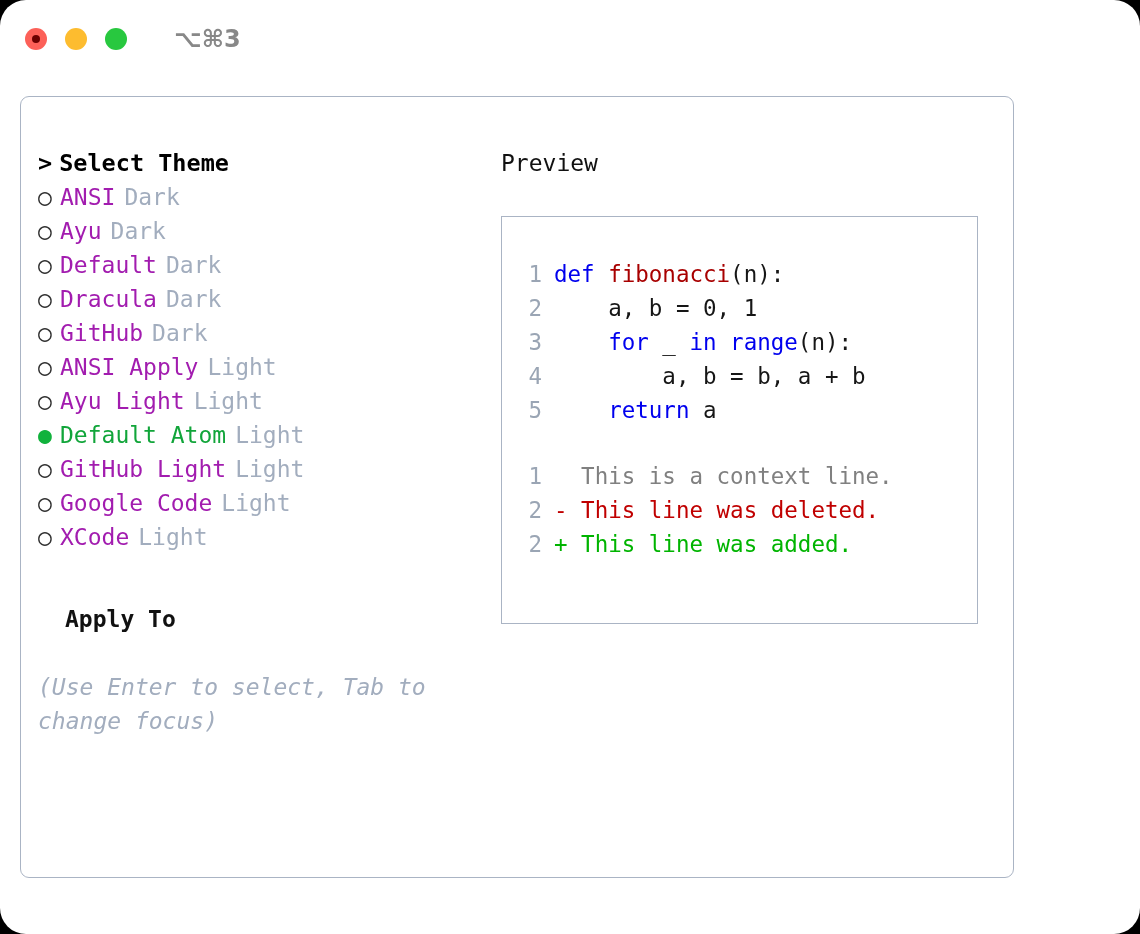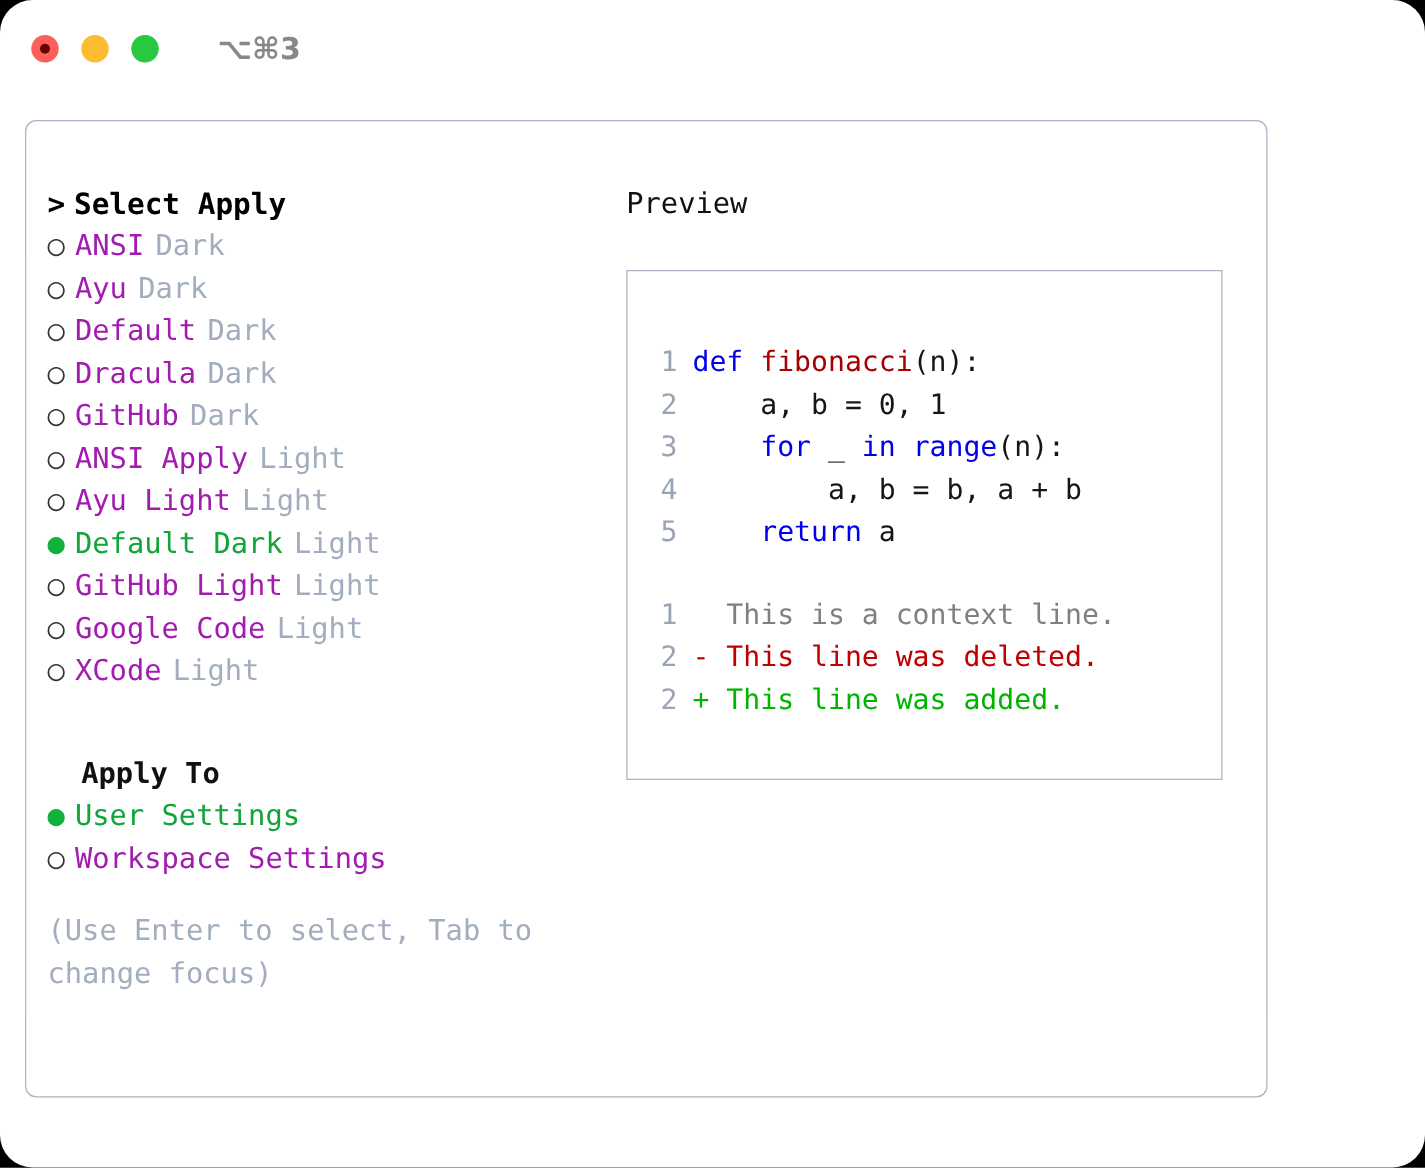--- a/index.html
+++ b/index.html
@@ -133,25 +133,26 @@
   .applyhead {
     height: 34px;
     line-height: 34px;
     font-size: 23px;
     color: #111111;
     padding-left: 27px;
     font-weight: bold;
   }
 
   .hint {
-    margin-top: 24px;
+    margin-top: 34px;
     font-size: 23px;
     line-height: 34px;
     color: #a2adbe;
     width: 400px;
+    font-style: italic;
   }
 
   
   .right {
     position: absolute;
     left: 480px;
     top: 49px;
     width: 500px;
   }
   .preview-title {
@@ -166,21 +167,21 @@
     height: 408px;
     border: 1.6px solid #aab4c4;
     box-sizing: border-box;
     background: #ffffff;
     position: relative;
   }
 
   .code {
     position: absolute;
     left: 14px;
-    top: 56px;
+    top: 40px;
     font-size: 22.5px;
     line-height: 34px;
     white-space: pre;
   }
   .cline { height: 34px; }
   .ln {
     display: inline-block;
     width: 26px;
     text-align: right;
     color: #9aa5b4;
@@ -208,45 +209,41 @@
     </div>
     <span class="shortcut">⌥⌘3</span>
   </div>
 
   <div class="panel">
     <div class="cols">
 
       <div class="left">
 
         <div class="row heading">
-          <span class="caret">&gt;</span><span>Select Apply</span>
+          <span class="caret">&gt;</span><span>Select Theme</span>
         </div>
 
         <div id="theme-list">
             <div class="row"><span class="bullet">○</span><span class="name">ANSI</span><span class="tag">Dark</span></div>
             <div class="row"><span class="bullet">○</span><span class="name">Ayu</span><span class="tag">Dark</span></div>
             <div class="row"><span class="bullet">○</span><span class="name">Default</span><span class="tag">Dark</span></div>
             <div class="row"><span class="bullet">○</span><span class="name">Dracula</span><span class="tag">Dark</span></div>
             <div class="row"><span class="bullet">○</span><span class="name">GitHub</span><span class="tag">Dark</span></div>
             <div class="row"><span class="bullet">○</span><span class="name">ANSI Apply</span><span class="tag">Light</span></div>
             <div class="row"><span class="bullet">○</span><span class="name">Ayu Light</span><span class="tag">Light</span></div>
-            <div class="row selected"><span class="bullet sel">●</span><span class="name">Default Dark</span><span class="tag">Light</span></div>
+            <div class="row selected"><span class="bullet sel">●</span><span class="name">Default Atom</span><span class="tag">Light</span></div>
             <div class="row"><span class="bullet">○</span><span class="name">GitHub Light</span><span class="tag">Light</span></div>
             <div class="row"><span class="bullet">○</span><span class="name">Google Code</span><span class="tag">Light</span></div>
             <div class="row"><span class="bullet">○</span><span class="name">XCode</span><span class="tag">Light</span></div>
           </div>
 
         <div class="spacer-lg"></div>
 
         <div class="applyhead">Apply To</div>
 
-        <div id="apply-list">
-            <div class="row selected"><span class="bullet sel">●</span><span class="name">User Settings</span></div>
-            <div class="row"><span class="bullet">○</span><span class="name">Workspace Settings</span></div>
-          </div>
 
         <div class="hint">(Use Enter to select, Tab to change focus)</div>
       </div>
 
       <div class="right">
         <div class="preview-title">Preview</div>
         <div class="preview-box">
           <div class="code" id="code-block"><div class="cline"><span class="ln">1</span><span class="kw">def </span><span class="fn">fibonacci</span><span class="pl">(n):</span></div><div class="cline"><span class="ln">2</span><span class="pl">    a, b = 0, 1</span></div><div class="cline"><span class="ln">3</span><span class="pl">    </span><span class="kw">for</span><span class="pl"> _ </span><span class="kw">in</span><span class="pl"> </span><span class="kw">range</span><span class="pl">(n):</span></div><div class="cline"><span class="ln">4</span><span class="pl">        a, b = b, a + b</span></div><div class="cline"><span class="ln">5</span><span class="pl">    </span><span class="kw">return</span><span class="pl"> a</span></div><div class="gap"></div><div class="cline"><span class="ln">1</span><span class="ctx">  This is a context line.</span></div><div class="cline"><span class="ln">2</span><span class="del">- This line was deleted.</span></div><div class="cline"><span class="ln">2</span><span class="add">+ This line was added.</span></div></div>
         </div>
       </div>

